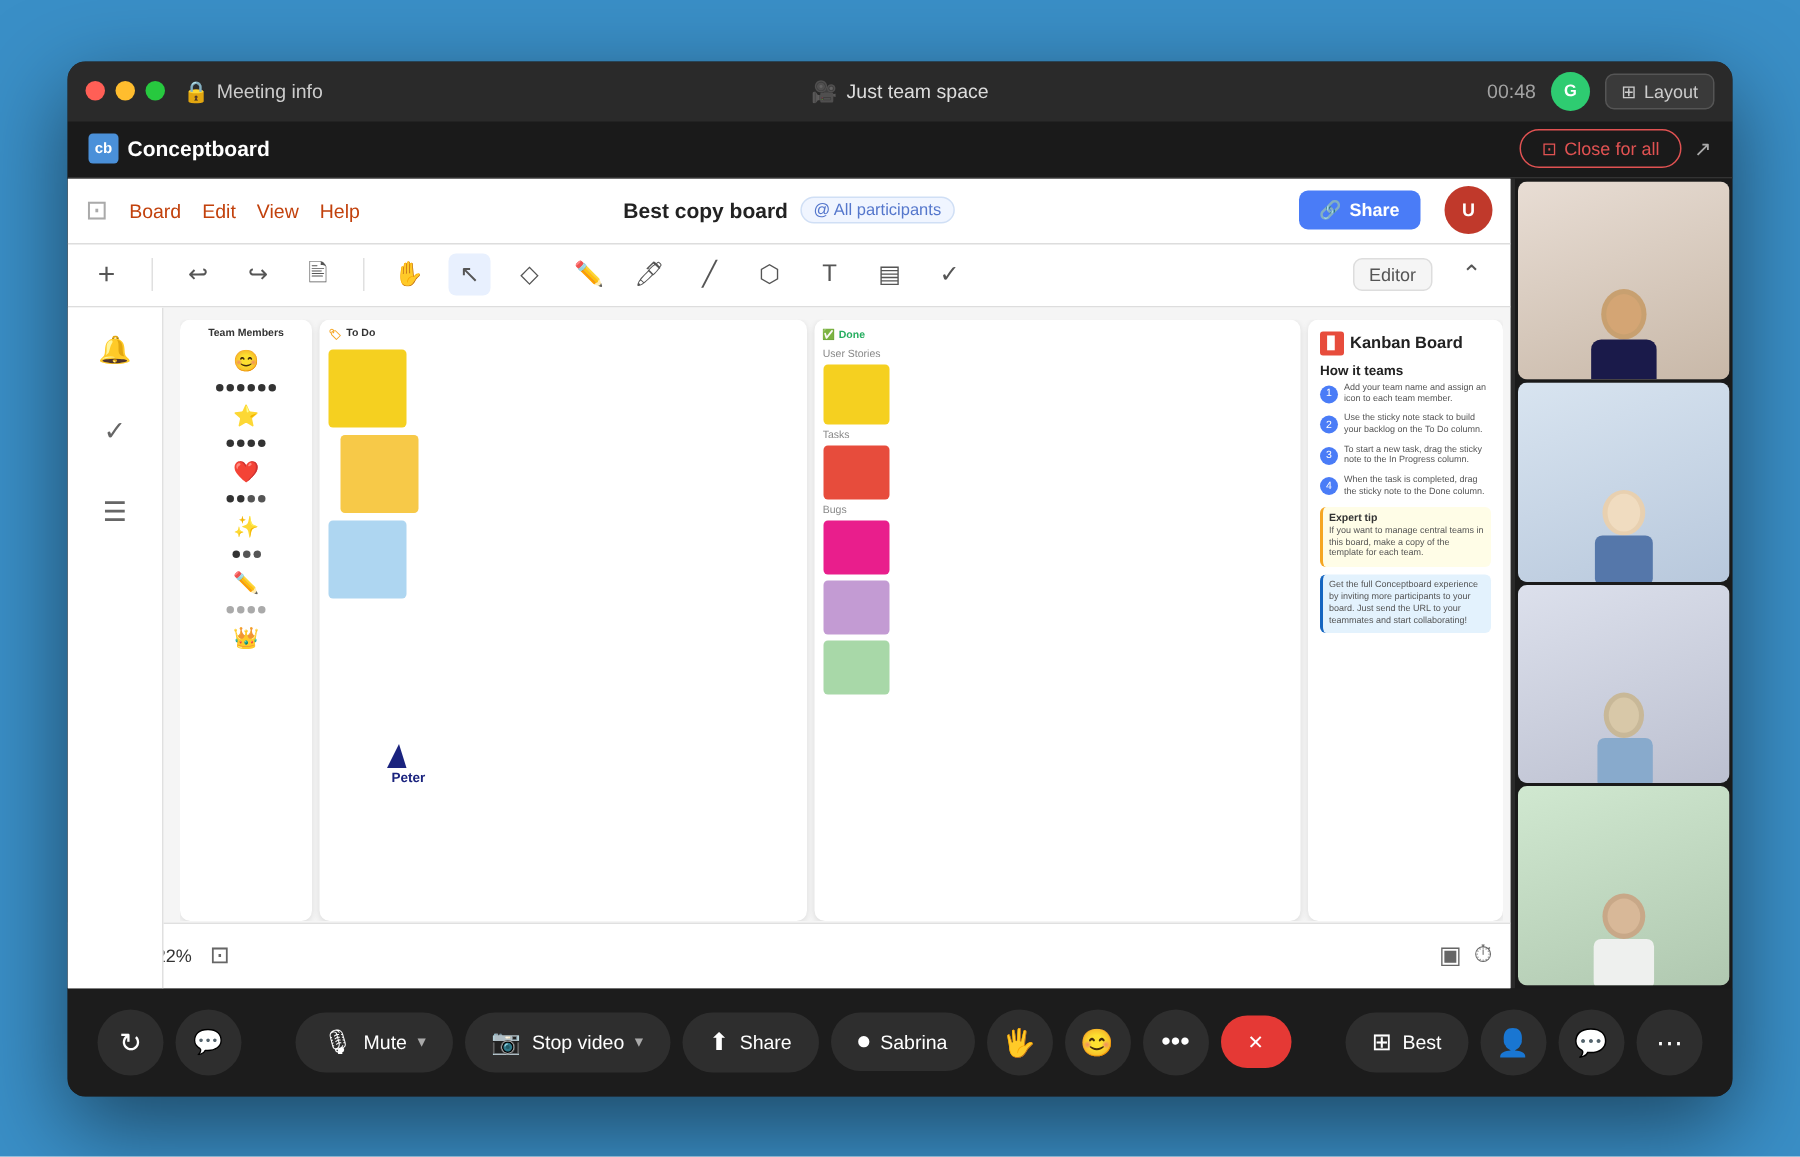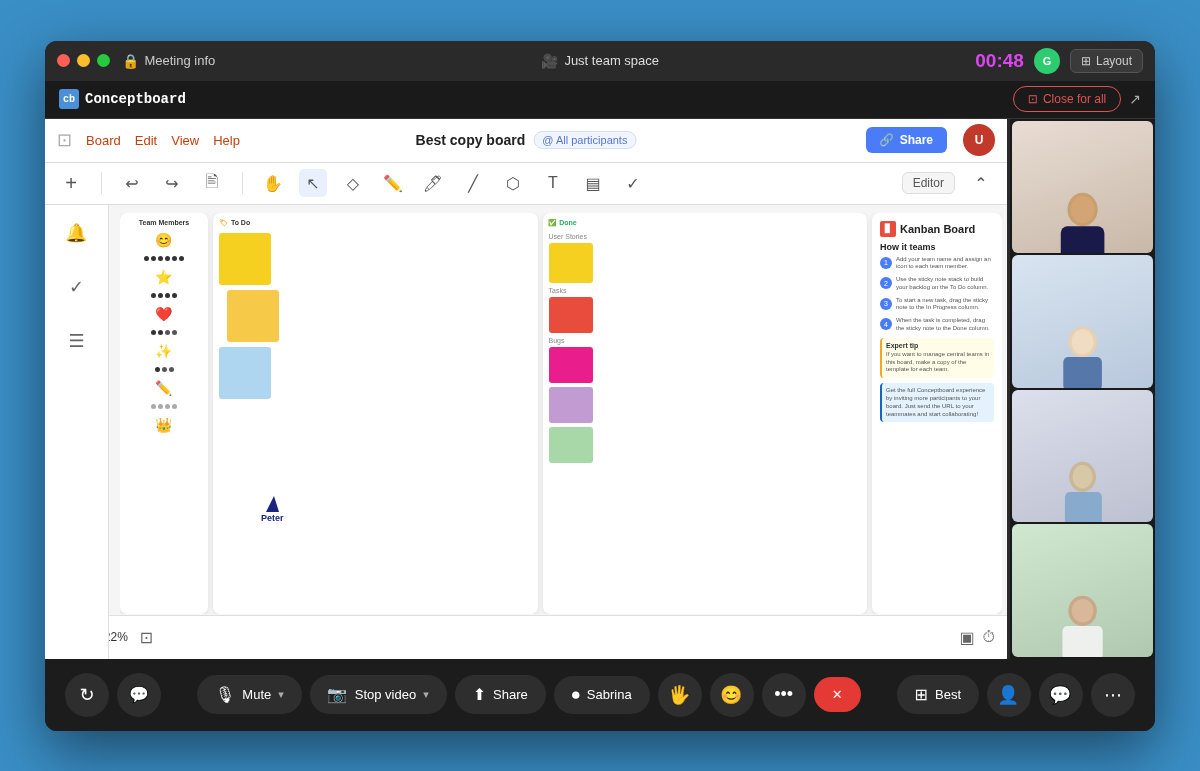--- a/index.html
+++ b/index.html
@@ -61,21 +61,21 @@
       color: #ddd;
       font-size: 13px;
       font-weight: 500;
     }
     .titlebar-right {
       margin-left: auto;
       display: flex;
       align-items: center;
       gap: 10px;
     }
-    .timer { color: #d946ef; font-size: 19px; font-weight: 700; }
+    .timer { color: #a3a3a3; font-size: 13px; font-weight: 400; }
     .avatar-green {
       width: 26px; height: 26px; border-radius: 50%;
       background: #2ecc71; display: flex; align-items: center; justify-content: center;
       font-size: 11px; color: white; font-weight: bold;
     }
     .layout-btn {
       background: #3a3a3a;
       border: 1px solid #555;
       border-radius: 6px;
       color: #ccc;
@@ -96,21 +96,20 @@
       flex-shrink: 0;
       border-bottom: 1px solid #333;
     }
     .conceptboard-logo {
       display: flex;
       align-items: center;
       gap: 6px;
       color: white;
       font-size: 14px;
       font-weight: 600;
-      font-family: Liberation Mono, monospace;
     }
     .cb-icon {
       width: 20px; height: 20px;
       background: #4a90d9;
       border-radius: 3px;
       display: flex; align-items: center; justify-content: center;
       font-size: 10px; color: white; font-weight: bold;
     }
     .close-for-all-btn {
       margin-left: auto;
@@ -501,21 +500,21 @@
           <div style="background:white;border-radius:7px;flex:1;padding:6px;box-shadow:0 1px 4px rgba(0,0,0,0.1);min-width:85px;position:relative;overflow:hidden;">
             <div style="font-size:7px;font-weight:700;color:#333;margin-bottom:6px;display:flex;align-items:center;gap:3px;">
               <span style="color:#f5a623;">🏷</span> To Do
             </div>
 
             <div style="width:52px;height:52px;background:#f5d020;border-radius:3px;margin-bottom:5px;"></div>
             <div style="width:52px;height:52px;background:#f7c948;border-radius:3px;margin-bottom:5px;margin-left:8px;"></div>
 
             <div style="width:52px;height:52px;background:#aed6f1;border-radius:3px;margin-bottom:5px;"></div>
 
-            <div style="position:absolute;bottom:90px;left:45px;display:flex;flex-direction:column;align-items:center;">
+            <div style="position:absolute;bottom:90px;left:45px;display:flex;flex-direction:column;">
               <div style="width:0;height:0;border-left:8px solid transparent;border-right:5px solid transparent;border-bottom:16px solid #1a237e;"></div>
               <span style="font-size:9px;font-weight:700;color:#1a237e;background:rgba(255,255,255,0.8);border-radius:3px;padding:1px 3px;">Peter</span>
             </div>
           </div>
 
 
           <div style="background:white;border-radius:7px;flex:1;padding:6px;box-shadow:0 1px 4px rgba(0,0,0,0.1);min-width:85px;overflow:hidden;">
             <div style="font-size:7px;font-weight:700;color:#27ae60;margin-bottom:6px;display:flex;align-items:center;gap:3px;">
               ✅ Done
             </div>

